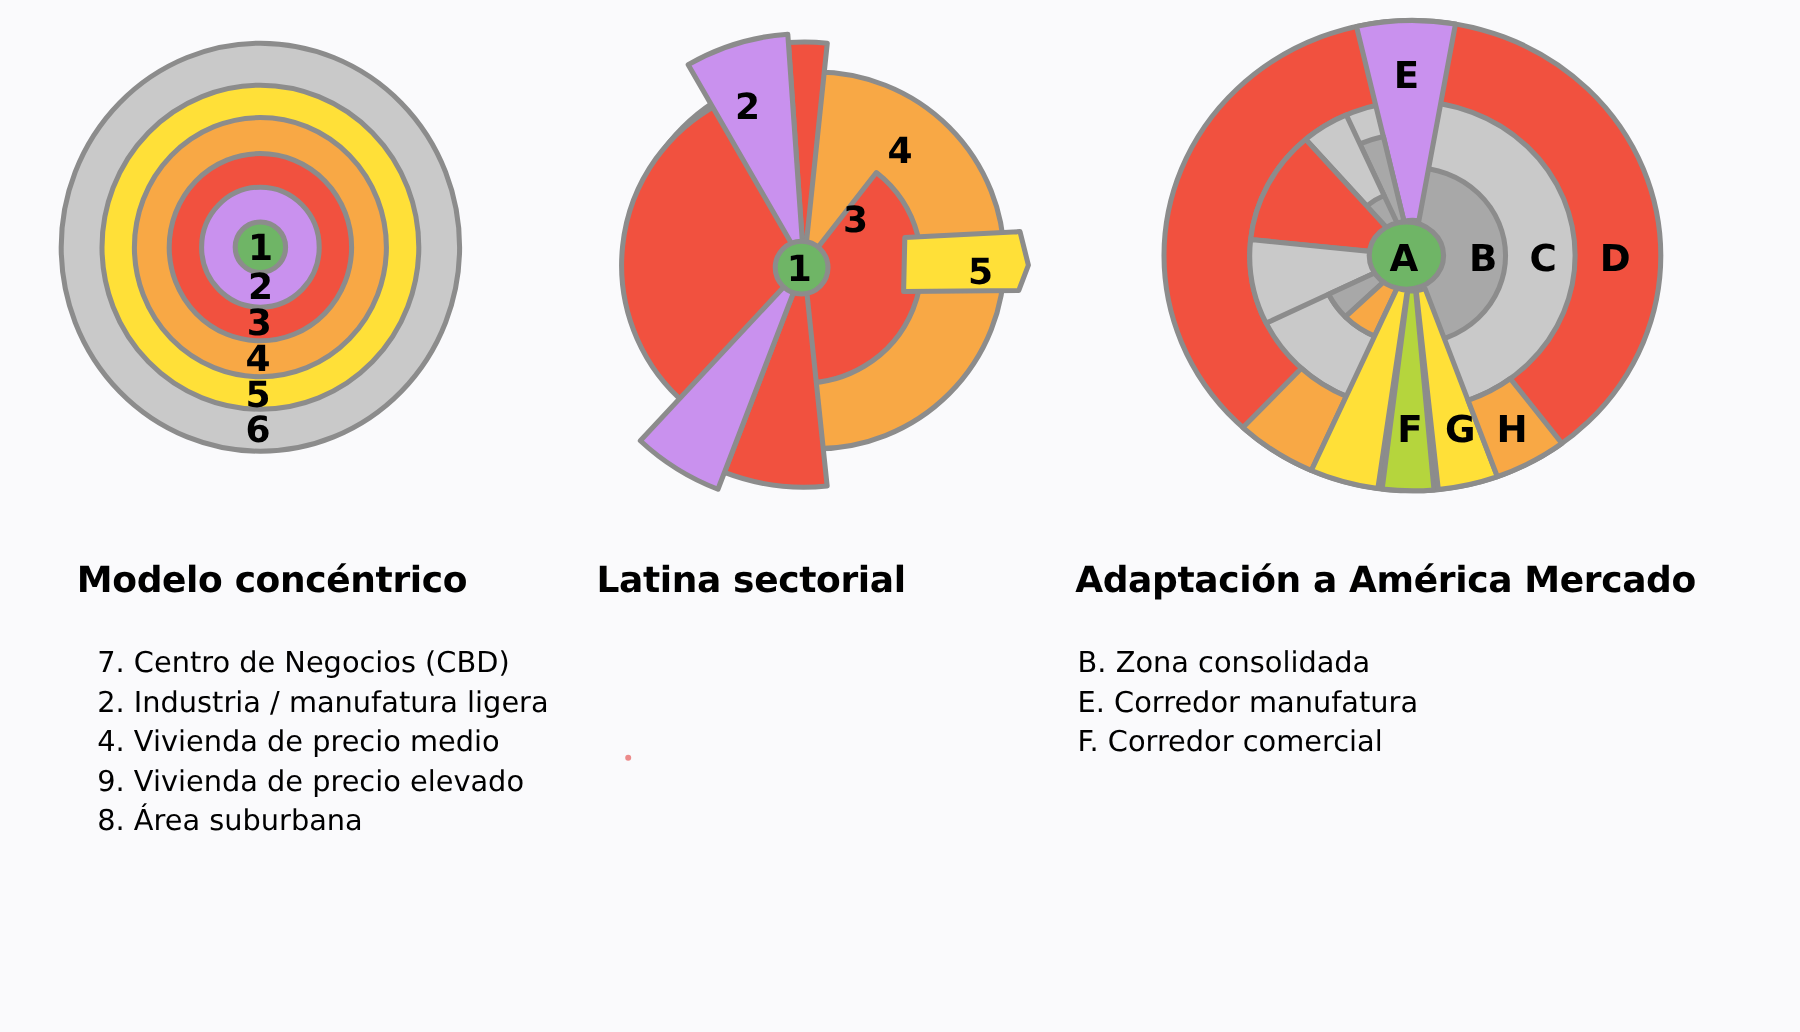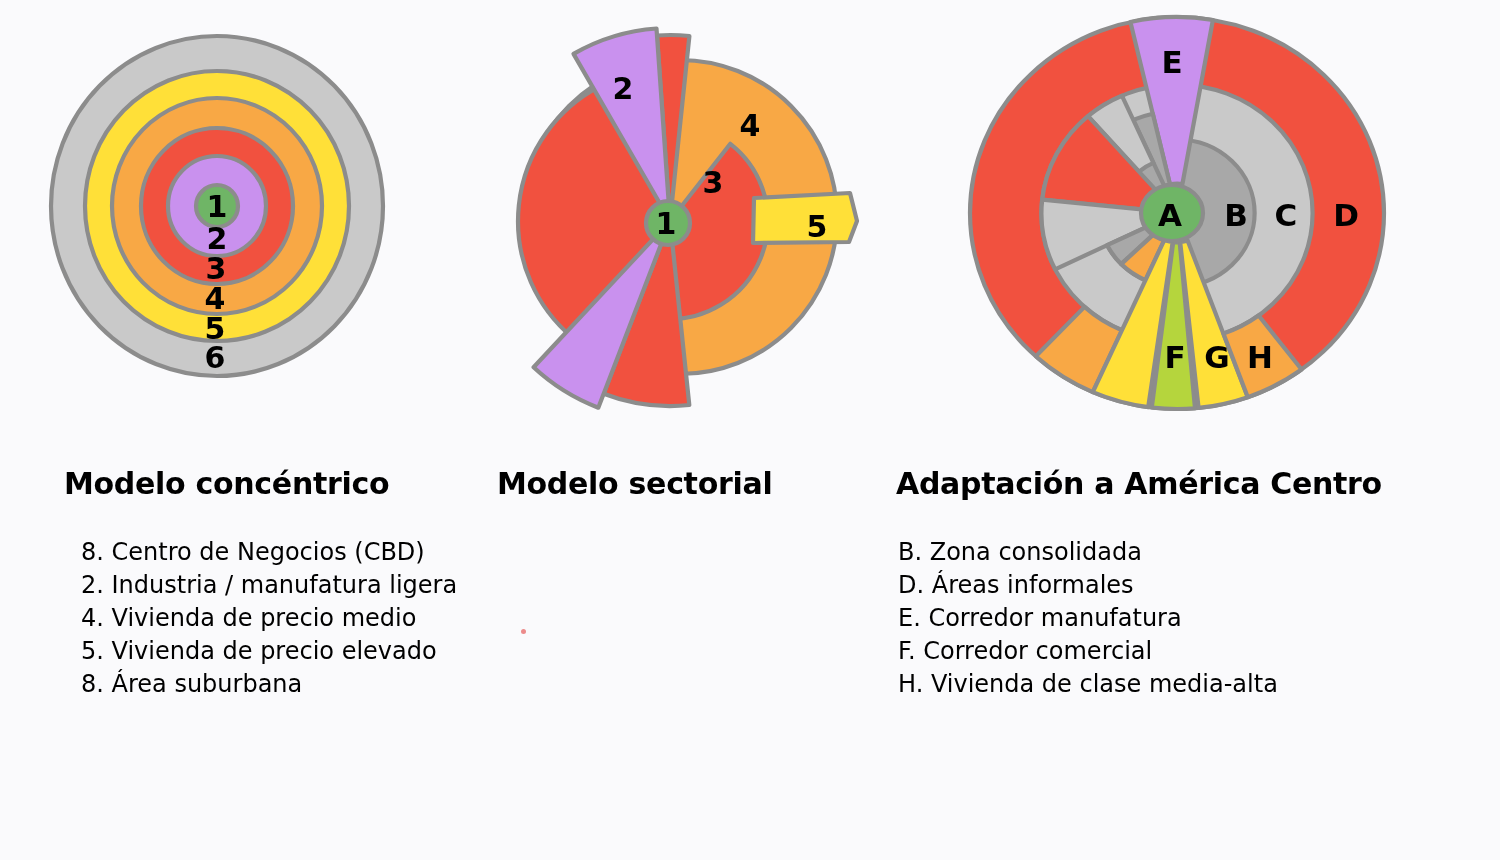--- a/index.html
+++ b/index.html
@@ -88,32 +88,30 @@
       <text x="1286" y="226" font-size="31" fill="#000000">C</text>
       <text x="1346" y="226" font-size="31" fill="#000000">D</text>
       <text x="1172" y="73" font-size="31" fill="#000000">E</text>
       <text x="1175" y="368" font-size="31" fill="#000000">F</text>
       <text x="1217" y="368" font-size="31" fill="#000000">G</text>
       <text x="1260" y="368" font-size="31" fill="#000000">H</text>
     </g>
 </svg>
 
 <div class="title" id="title-concentric">Modelo concéntrico</div>
-<div class="title" id="title-sectorial">Modelo sectorial</div>
-<div class="title" id="title-latin">Adaptación a América Centro</div>
+<div class="title" id="title-sectorial">Latina sectorial</div>
+<div class="title" id="title-latin">Adaptación a América Mercado</div>
 
 <ul class="legend" id="legend-concentric">
-  <li>8. Centro de Negocios (CBD)</li>
+  <li>7. Centro de Negocios (CBD)</li>
   <li>2. Industria / manufatura ligera</li>
   <li>4. Vivienda de precio medio</li>
-  <li>5. Vivienda de precio elevado</li>
+  <li>9. Vivienda de precio elevado</li>
   <li>8. Área suburbana</li>
 </ul>
 
 <ul class="legend" id="legend-latin">
   <li>B. Zona consolidada</li>
-  <li>D. Áreas informales</li>
   <li>E. Corredor manufatura</li>
   <li>F. Corredor comercial</li>
-  <li>H. Vivienda de clase media-alta</li>
 </ul>
 
 <div class="stray-dot"></div>
 
 </body></html>

